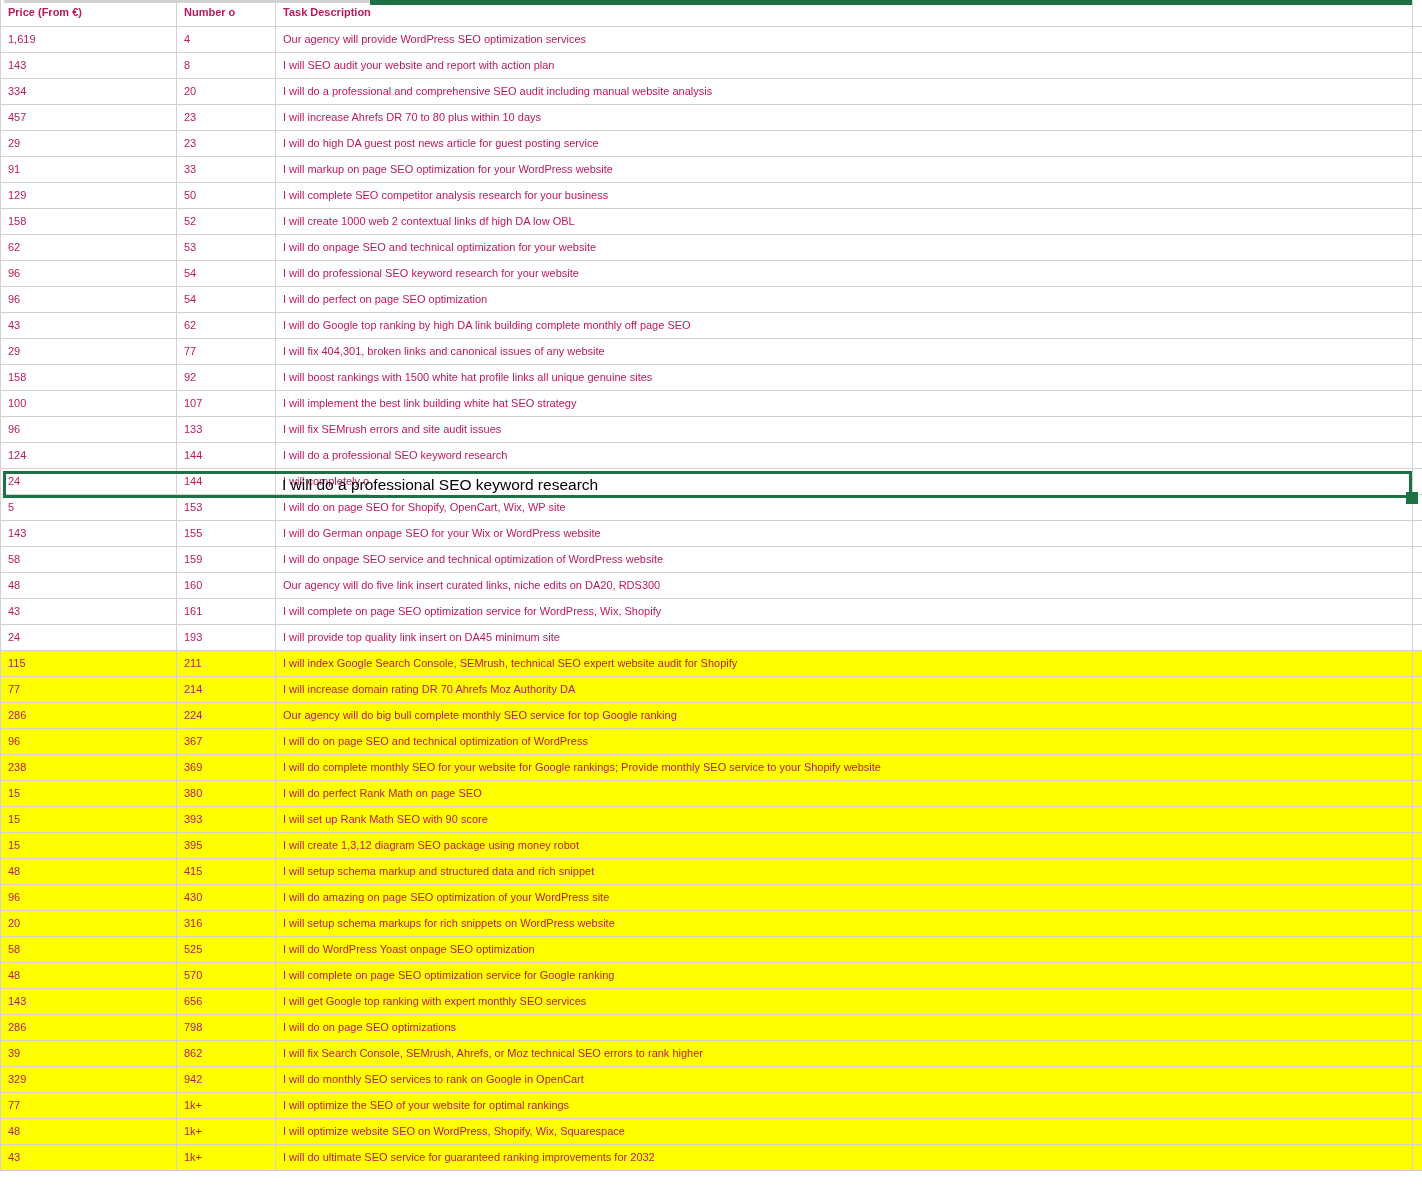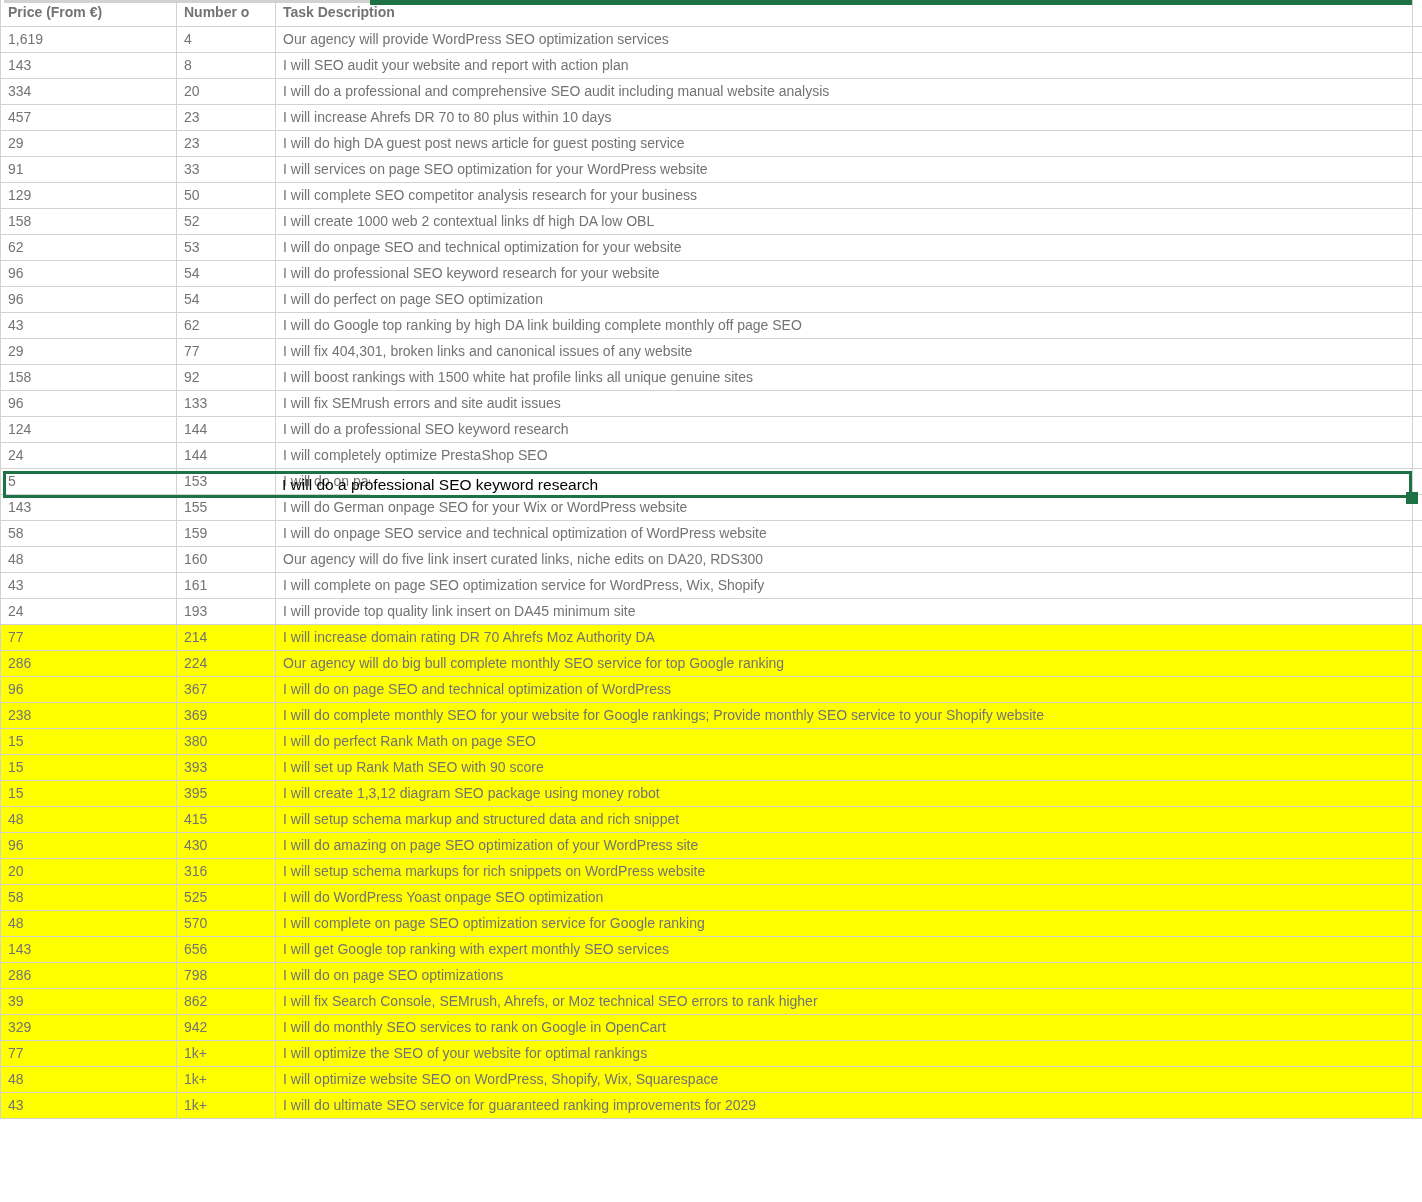--- a/index.html
+++ b/index.html
@@ -18,22 +18,22 @@
     position: relative;
     width: 1422px;
     height: 1202px;
     background: #ffffff;
   }
 
   table.grid {
     border-collapse: collapse;
     table-layout: fixed;
     width: 1422px;
-    font-size: 14px;
-    color: #737373;
+    font-size: 11px;
+    color: #be185d;
   }
 
   table.grid col.c-price  { width: 176px; }
   table.grid col.c-orders { width: 99px;  }
   table.grid col.c-desc   { width: 1137px; }
   table.grid col.c-extra  { width: 10px;  }
 
   table.grid td,
   table.grid th {
     height: 26px;
@@ -174,21 +174,21 @@
         </tr>
         <tr>
           <td class="first-col">29</td>
           <td>23</td>
           <td>I will do high DA guest post news article for guest posting service</td>
           <td></td>
         </tr>
         <tr>
           <td class="first-col">91</td>
           <td>33</td>
-          <td>I will services on page SEO optimization for your WordPress website</td>
+          <td>I will markup on page SEO optimization for your WordPress website</td>
           <td></td>
         </tr>
         <tr>
           <td class="first-col">129</td>
           <td>50</td>
           <td>I will complete SEO competitor analysis research for your business</td>
           <td></td>
         </tr>
         <tr>
           <td class="first-col">158</td>
@@ -226,20 +226,26 @@
           <td>I will fix 404,301, broken links and canonical issues of any website</td>
           <td></td>
         </tr>
         <tr>
           <td class="first-col">158</td>
           <td>92</td>
           <td>I will boost rankings with 1500 white hat profile links all unique genuine sites</td>
           <td></td>
         </tr>
         <tr>
+          <td class="first-col">100</td>
+          <td>107</td>
+          <td>I will implement the best link building white hat SEO strategy</td>
+          <td></td>
+        </tr>
+        <tr>
           <td class="first-col">96</td>
           <td>133</td>
           <td>I will fix SEMrush errors and site audit issues</td>
           <td></td>
         </tr>
         <tr>
           <td class="first-col">124</td>
           <td>144</td>
           <td>I will do a professional SEO keyword research</td>
           <td></td>
@@ -280,20 +286,26 @@
           <td>I will complete on page SEO optimization service for WordPress, Wix, Shopify</td>
           <td></td>
         </tr>
         <tr>
           <td class="first-col">24</td>
           <td>193</td>
           <td>I will provide top quality link insert on DA45 minimum site</td>
           <td></td>
         </tr>
         <tr class="hl">
+          <td class="first-col">115</td>
+          <td>211</td>
+          <td>I will index Google Search Console, SEMrush, technical SEO expert website audit for Shopify</td>
+          <td></td>
+        </tr>
+        <tr class="hl">
           <td class="first-col">77</td>
           <td>214</td>
           <td>I will increase domain rating DR 70 Ahrefs Moz Authority DA</td>
           <td></td>
         </tr>
         <tr class="hl">
           <td class="first-col">286</td>
           <td>224</td>
           <td>Our agency will do big bull complete monthly SEO service for top Google ranking</td>
           <td></td>
@@ -390,21 +402,21 @@
         </tr>
         <tr class="hl">
           <td class="first-col">48</td>
           <td>1k+</td>
           <td>I will optimize website SEO on WordPress, Shopify, Wix, Squarespace</td>
           <td></td>
         </tr>
         <tr class="hl">
           <td class="first-col">43</td>
           <td>1k+</td>
-          <td>I will do ultimate SEO service for guaranteed ranking improvements for 2029</td>
+          <td>I will do ultimate SEO service for guaranteed ranking improvements for 2032</td>
           <td></td>
         </tr>
       </tbody>
   </table>
 
   <div id="active-cell-patch"></div>
   <div id="active-cell-text">I will do a professional SEO keyword research</div>
   <div id="selection"></div>
   <div id="selection-fill"></div>
 

